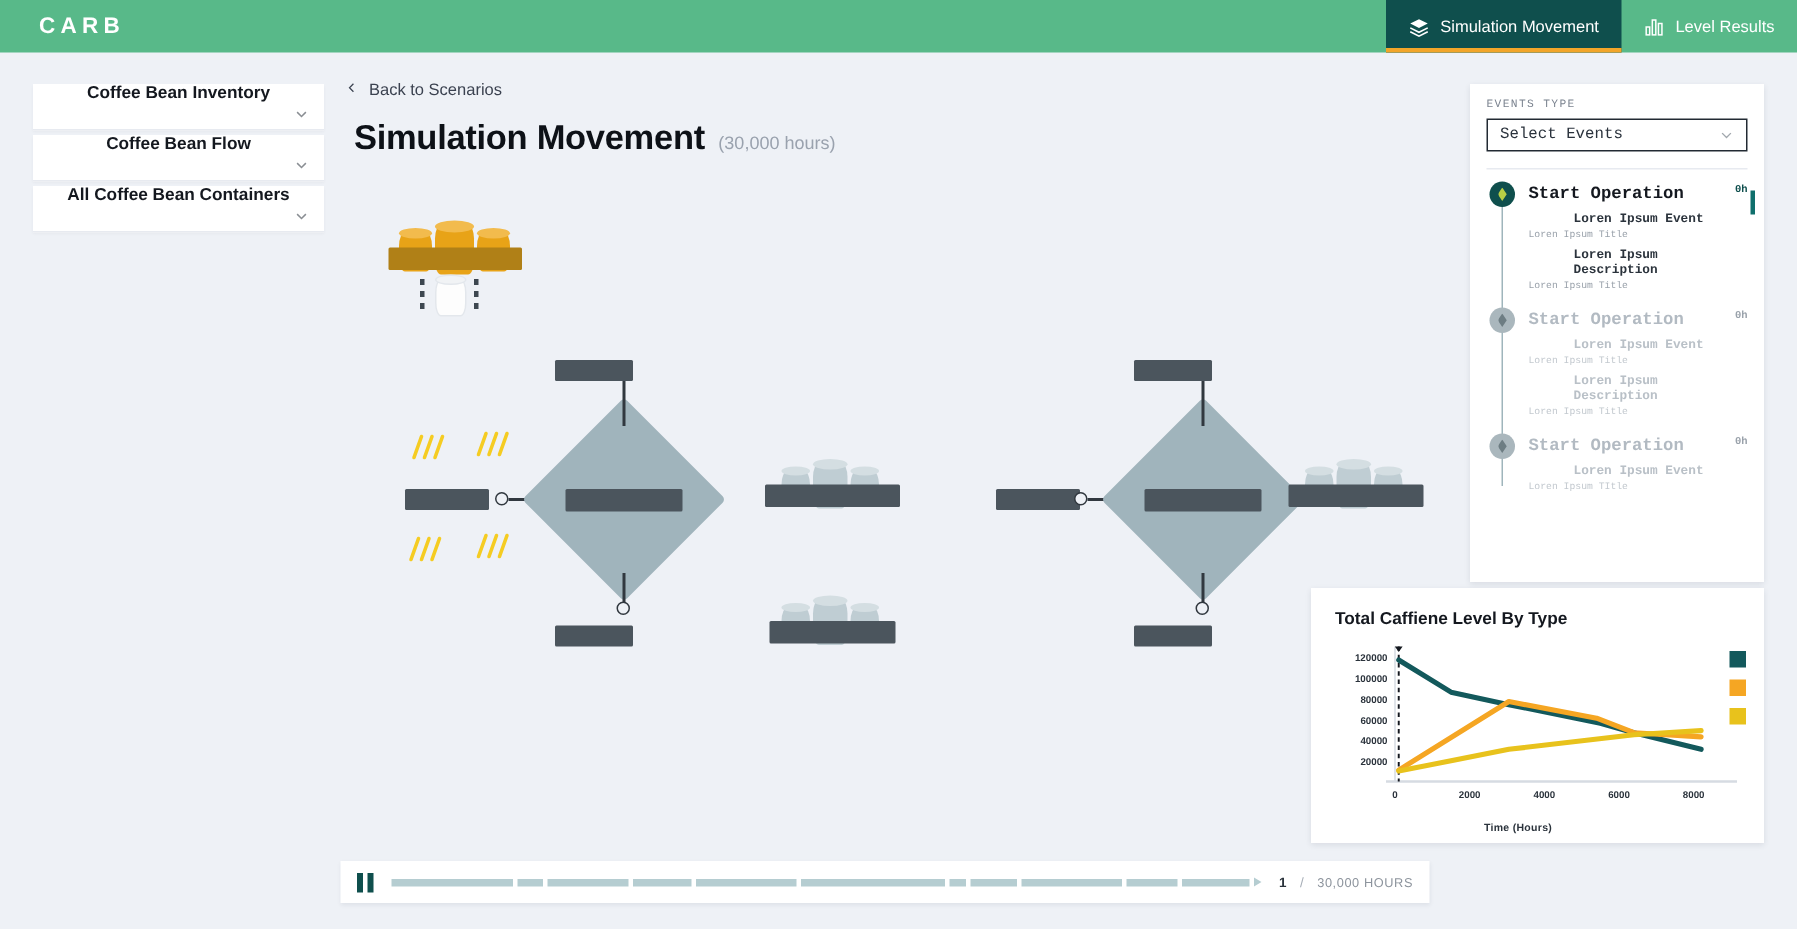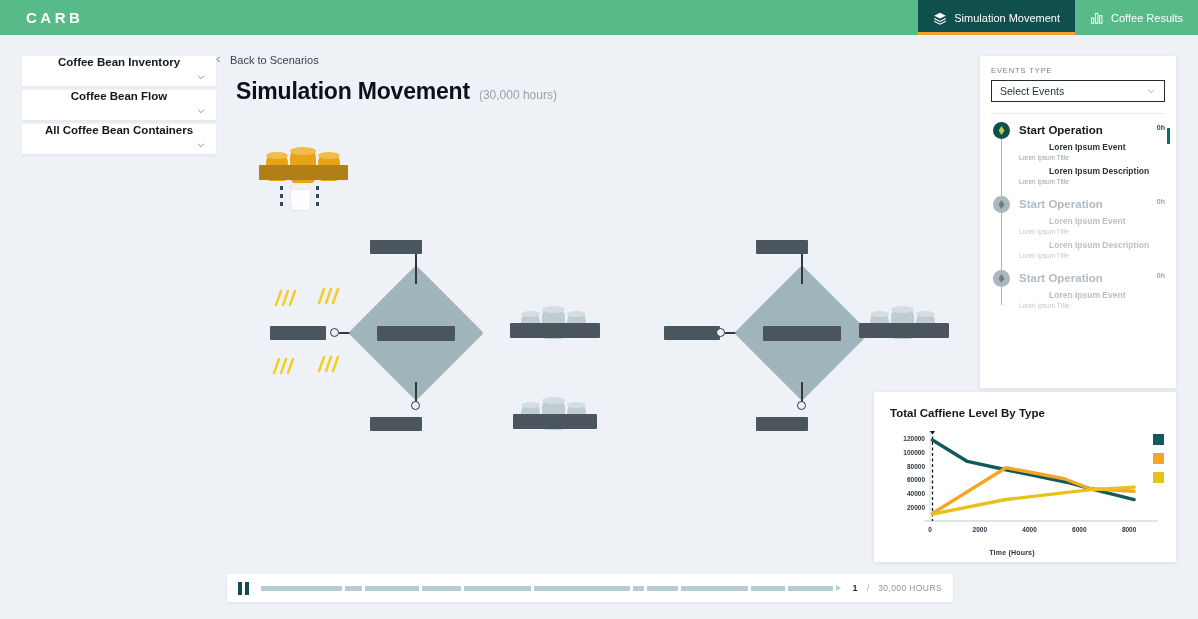--- a/index.html
+++ b/index.html
@@ -41,21 +41,21 @@
     border-bottom: 1px solid #e7eaf0;
     box-shadow: 0 1px 2px rgba(30,40,60,.05);
     flex-direction: column;
   }
   .acc-item + .acc-item { margin-top: 3px; }
   .acc-label { font-size: 11.5px; font-weight: bold; color: #14181f; }
   .chev { margin-left: auto; width: 10px; height: 10px; opacity: .55; }
 
   
   .back-link {
-    position: absolute; left: 214px; top: 54px;
+    position: absolute; left: 230px; top: 54px;
     display: flex; align-items: center; gap: 7px;
     font-size: 11px; color: #3b4250; cursor: pointer;
   }
   .page-title {
     position: absolute; left: 236px; top: 78px;
     display: flex; align-items: baseline; gap: 9px;
   }
   .page-title .t { font-size: 23px; font-weight: bold; color: #0d1117; letter-spacing: -.2px; }
   .page-title .sub { font-size: 12px; color: #9aa2ae; }
 
@@ -84,21 +84,21 @@
   
   .events-panel {
     position: absolute; right: 22px; top: 56px; width: 196px; height: 332px;
     background: #ffffff; box-shadow: 0 1px 4px rgba(30,40,60,.10);
   }
   .ev-head {
     height: 27px; display: flex; align-items: center; padding: 0 11px;
     border-bottom: 1px solid #e7eaf0; cursor: pointer;
   }
   .ev-head .t { font-size: 11.5px; font-weight: bold; color: #14181f; }
-  .ev-body { padding: 10px 11px 0 11px; position: relative; }
+  .ev-body { padding: 10px 11px 0 11px; position: relative; font-family: Liberation Mono, monospace; }
   .ev-type-label {
     font-size: 7.5px; letter-spacing: .9px; color: #7b838f; margin-bottom: 5px;
   }
   .ev-select {
     height: 22px; border: 1.4px solid #222a33; background: #fff;
     display: flex; align-items: center; padding: 0 8px; cursor: pointer;
     font-size: 10.5px; color: #2a323c;
   }
   .ev-divider { height: 1px; background: #e7eaf0; margin: 11px 0 0 0; }
 
@@ -196,21 +196,21 @@
       </div>
 
       <div class="nav-tab">
         <span class="nav-ico">
           <svg viewBox="0 0 24 24" width="14" height="14" fill="none" stroke="#fff" stroke-width="1.7">
             <rect x="2.5" y="12" width="4" height="9"></rect>
             <rect x="9.5" y="4" width="4" height="17"></rect>
             <rect x="16.5" y="8" width="4" height="13"></rect>
           </svg>
         </span>
-        <span>Coffee Results</span>
+        <span>Level Results</span>
       </div>
 
     </div>
   </div>
 
   <div class="sidebar">
 
     <div class="acc-item">
       <span class="acc-label">Coffee Bean Inventory</span>
       <span class="chev">

